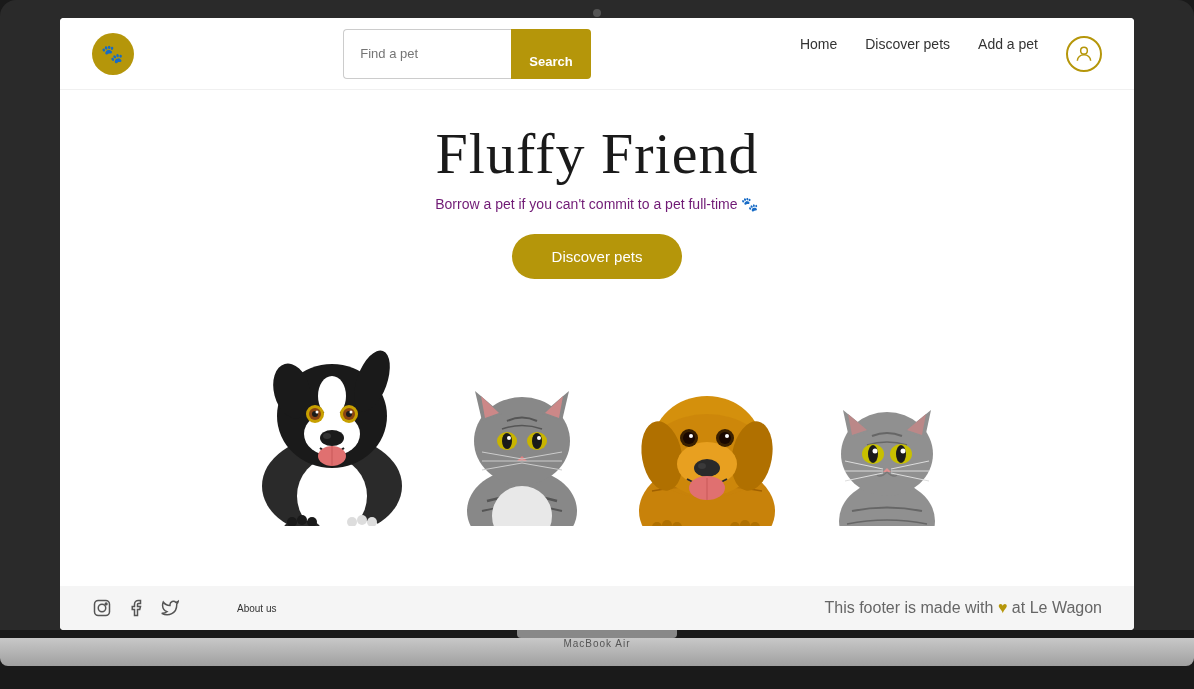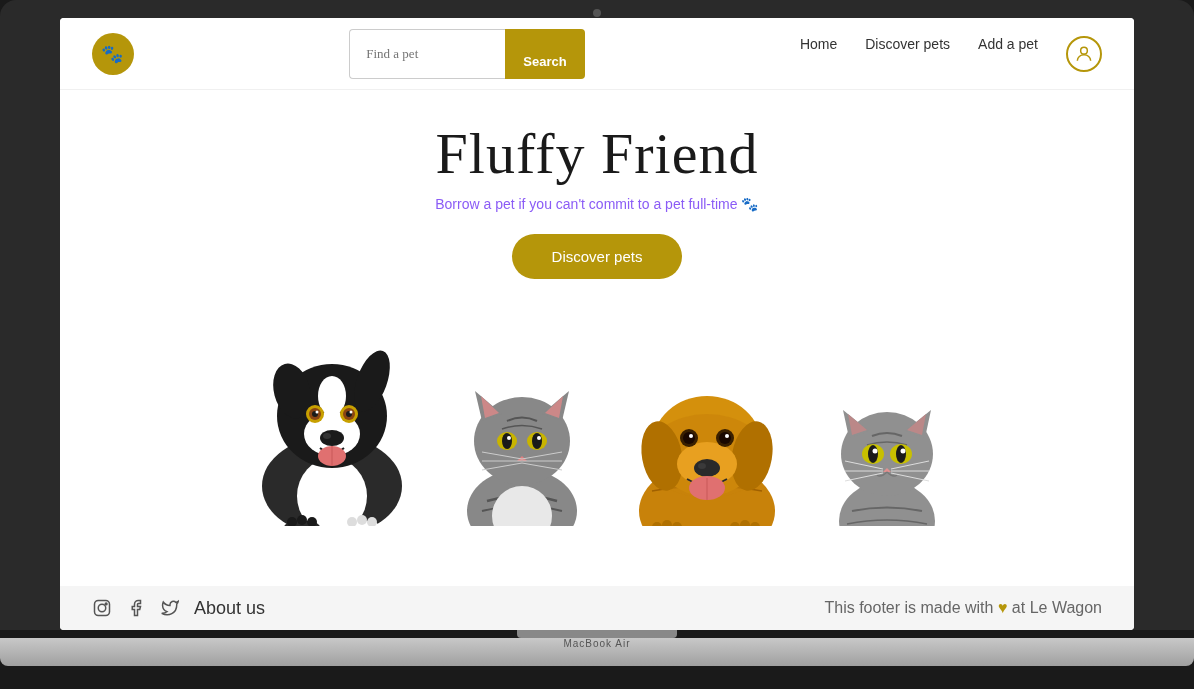--- a/index.html
+++ b/index.html
@@ -107,25 +107,24 @@
       align-items: center;
       gap: 0;
     }
 
     .nav-search input {
       border: 1px solid #ccc;
       border-right: none;
       padding: 24px 16px;
       font-size: 13px;
       outline: none;
-      width: 156px;
+      width: 168px;
       height: 36px;
       color: #999;
       border-radius: 4px 0 0 4px;
-      font-family: Liberation Serif, serif;
     }
 
     .nav-search button {
       background: #b5960a;
       color: white;
       border: none;
       padding: 25px 18px;
       font-size: 13px;
       font-weight: 600;
       cursor: pointer;
@@ -180,21 +179,21 @@
       font-family: Liberation Serif, serif;
       font-size: 58px;
       color: #1a1a1a;
       font-weight: 400;
       letter-spacing: 1px;
       line-height: 1.1;
     }
 
     .hero-subtitle {
       font-size: 14px;
-      color: #8b5cf6;
+      color: #701a75;
       margin-top: 10px;
       font-weight: 400;
     }
 
     .hero-btn {
       margin-top: 22px;
       background: #b5960a;
       color: white;
       border: none;
       padding: 14px 40px;
@@ -227,23 +226,24 @@
       height: 20px;
       color: #555;
       font-size: 16px;
       display: flex;
       align-items: center;
       justify-content: center;
       cursor: pointer;
     }
 
     .footer-about {
-      font-size: 18px;
+      font-size: 10px;
       color: #333;
       cursor: pointer;
+      margin-left: 43px;
     }
 
     .footer-right {
       font-size: 16px;
       color: #666;
     }
 
     .footer-right .heart {
       color: #b5960a;
     }

